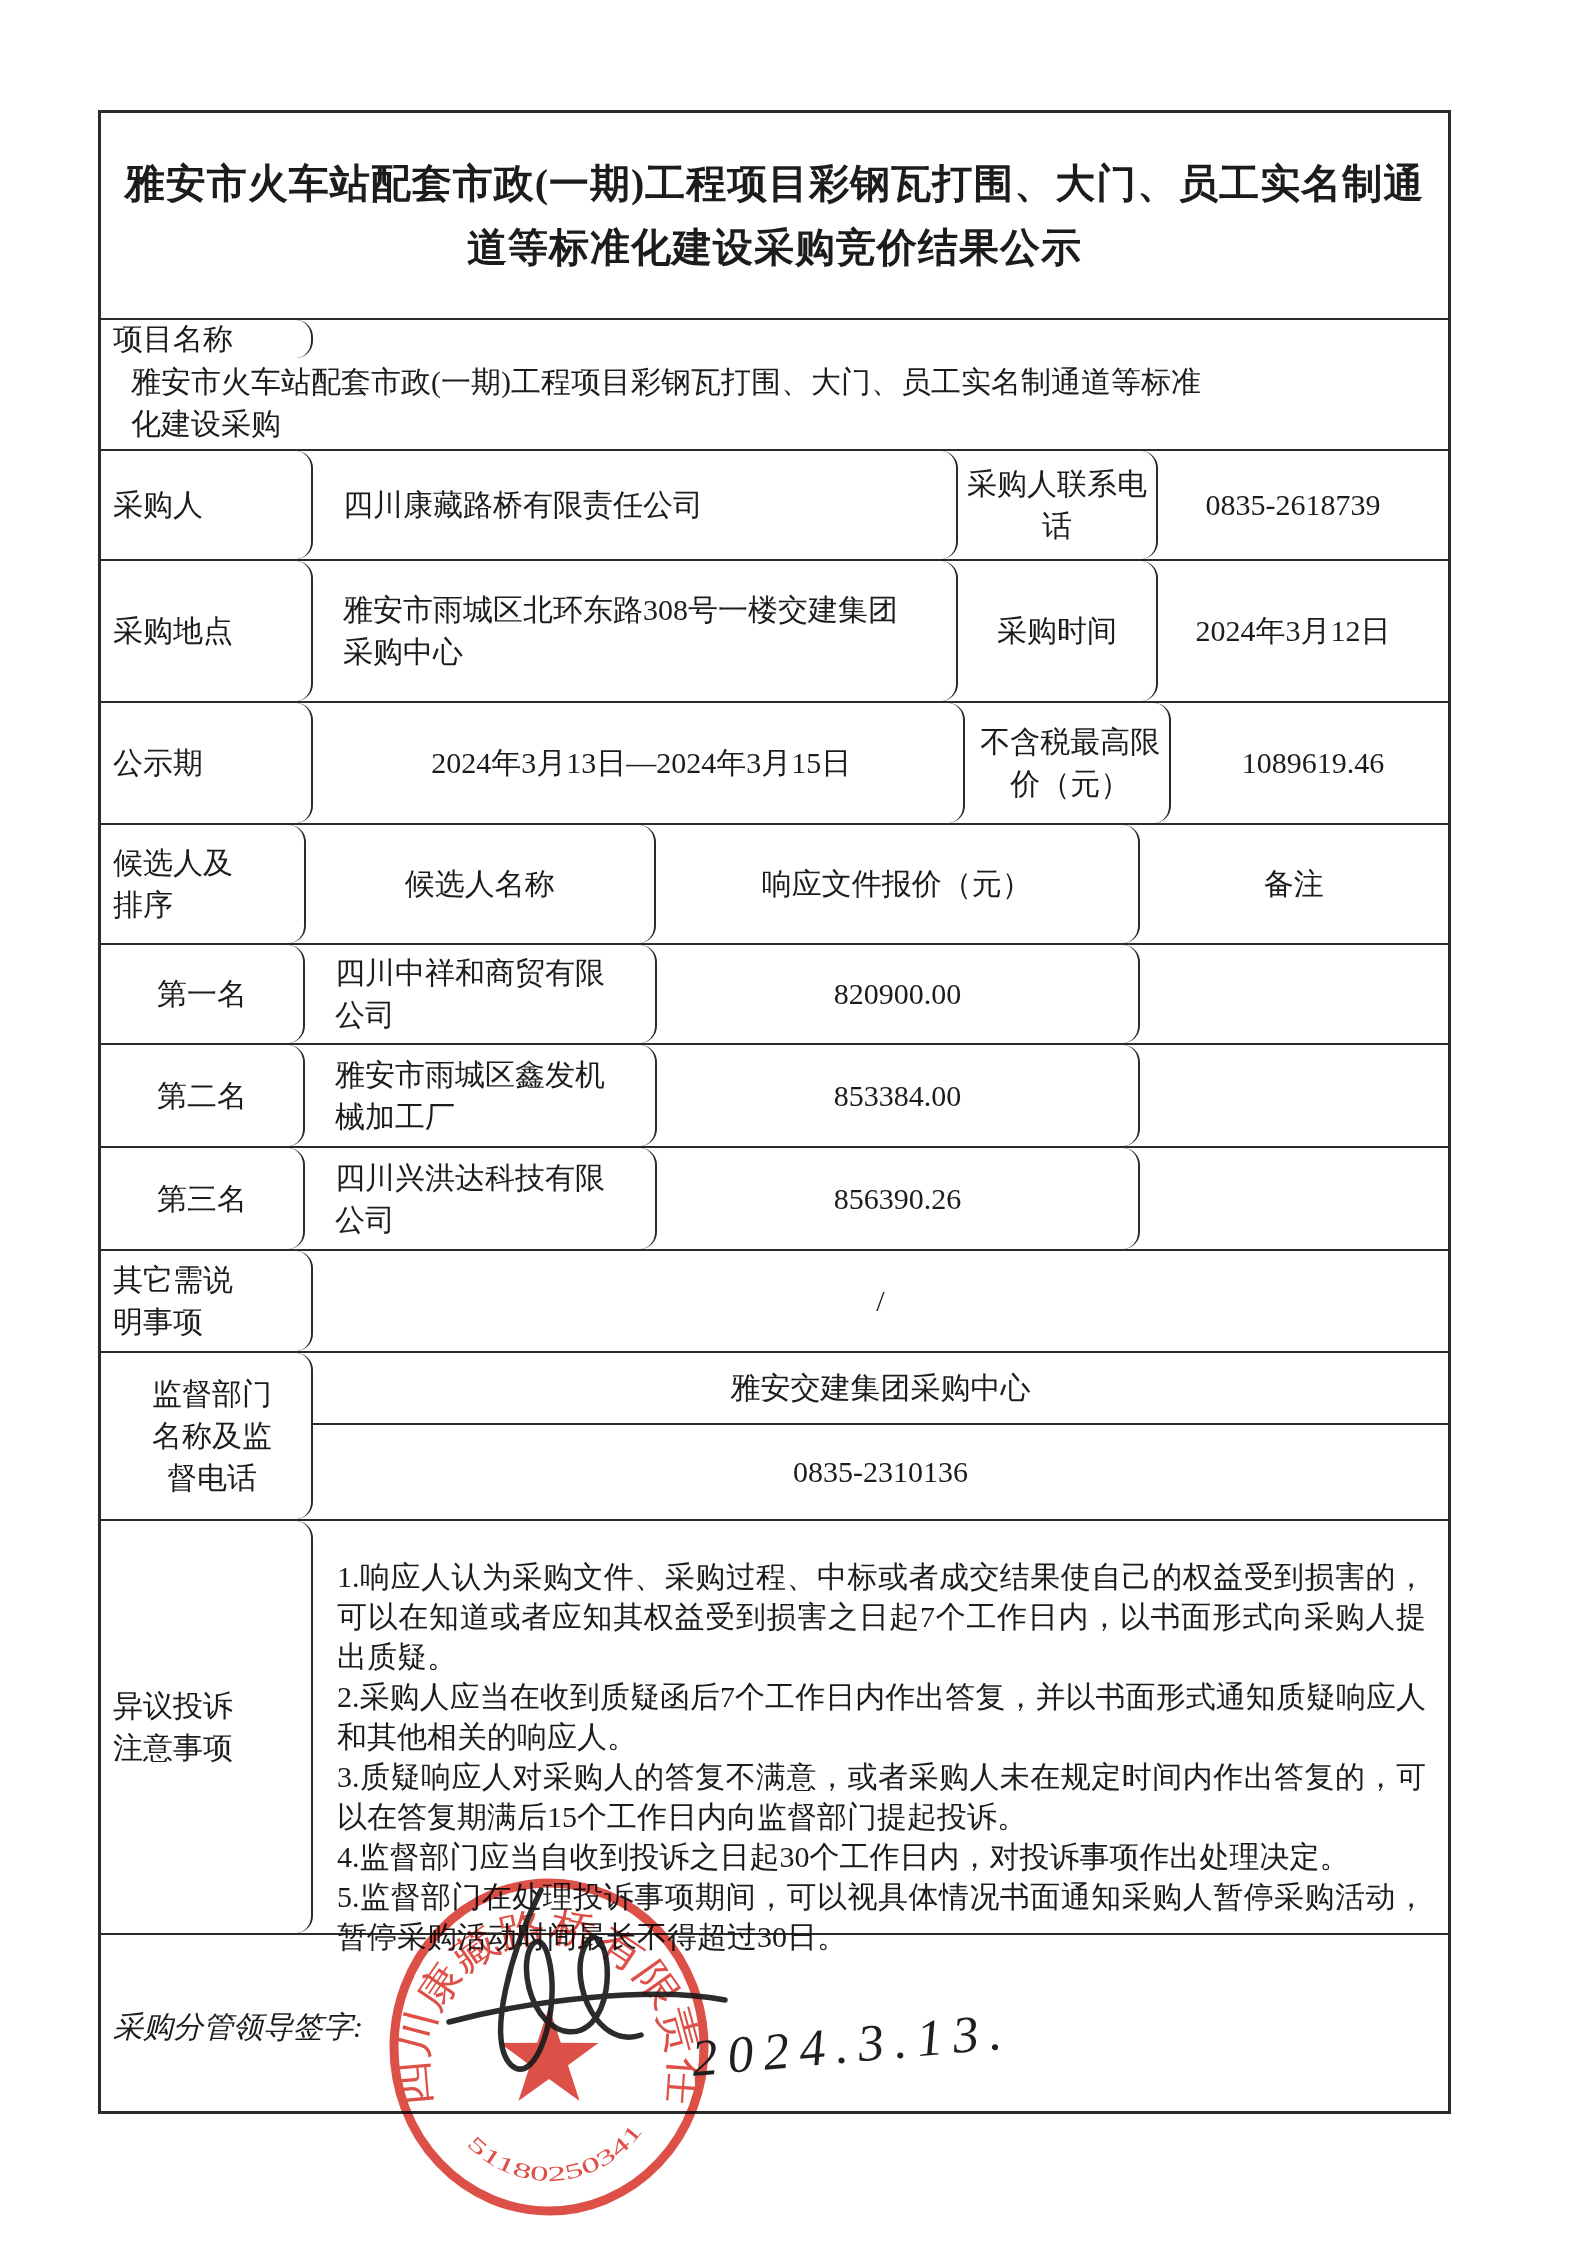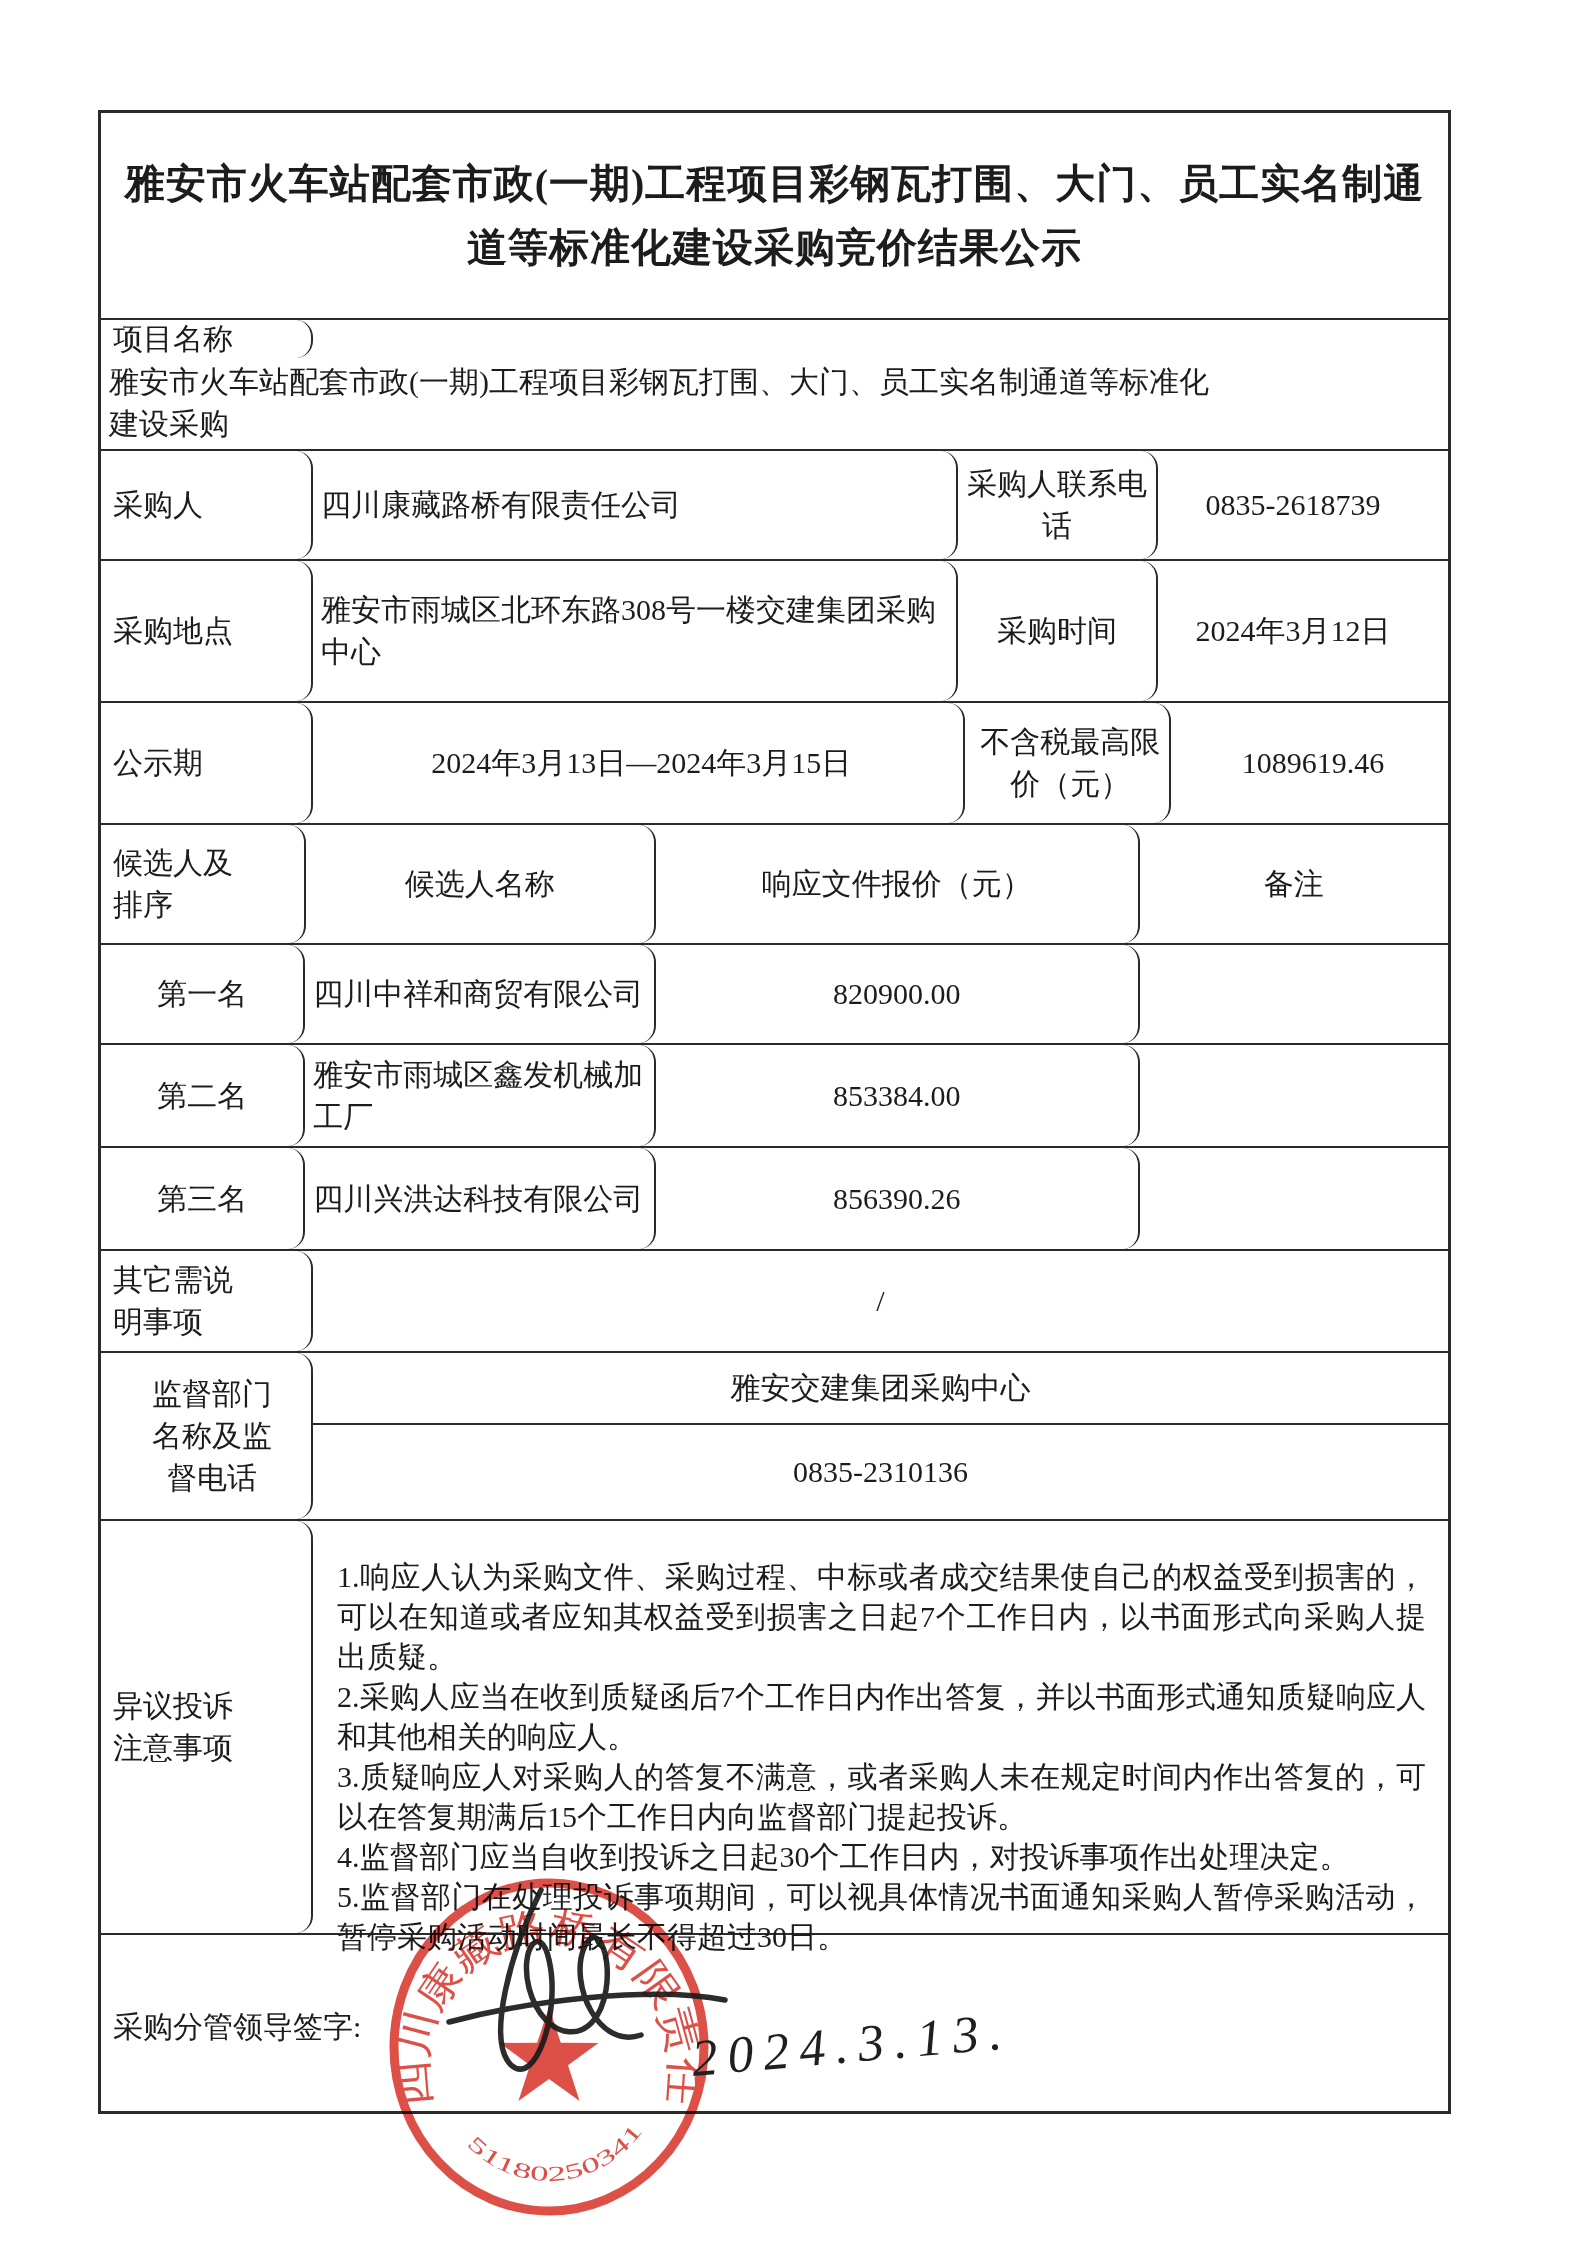--- a/index.html
+++ b/index.html
@@ -33,21 +33,21 @@
   .c-label{width:212px;padding-left:12px;}
   .c-rest{width:1135px;}
   .c-val1{width:645px;}
   .c-lab2{width:200px;}
   .c-val2{width:270px;}
   .c-rank{width:212px;justify-content:center;}
   .c-name{width:363px;}
   .c-price{width:502px;}
   .c-remark{width:320px;}
   .center{justify-content:center;text-align:center;}
-  .v-left{padding:8px 8px;}
+  .v-left{padding:8px 30px;}
   .lblwrap{display:inline-block;width:120px;}
   .r-title{height:207px;}
   .r-project{height:131px;flex-direction:column;}
   .r-purchaser{height:110px;}
   .r-location{height:142px;}
   .r-period{height:122px;justify-content:space-between;}
   .r-candhead{height:120px;}
   .r-cand1{height:100px;}
   .r-cand2{height:103px;}
   .r-cand3{height:103px;}
@@ -67,21 +67,21 @@
   .objection-body{
     width:1135px;box-sizing:border-box;
     padding:36px 22px 16px 24px;
     font-size:30px;line-height:40px;
     display:block;
     text-align:justify;
   }
   .objection-body p{margin:0;}
   .sign-label{
     position:absolute;left:12px;top:72px;
-    font-size:30px;white-space:nowrap;z-index:1;
+    font-size:30px;white-space:nowrap;z-index:1;font-style:italic;
   }
   .stamp{
     position:absolute;left:280px;top:-62px;
     width:336px;height:348px;
     z-index:2;opacity:0.88;
     mix-blend-mode:multiply;
     pointer-events:none;
   }
   .sig-strokes{
     position:absolute;left:290px;top:-75px;

